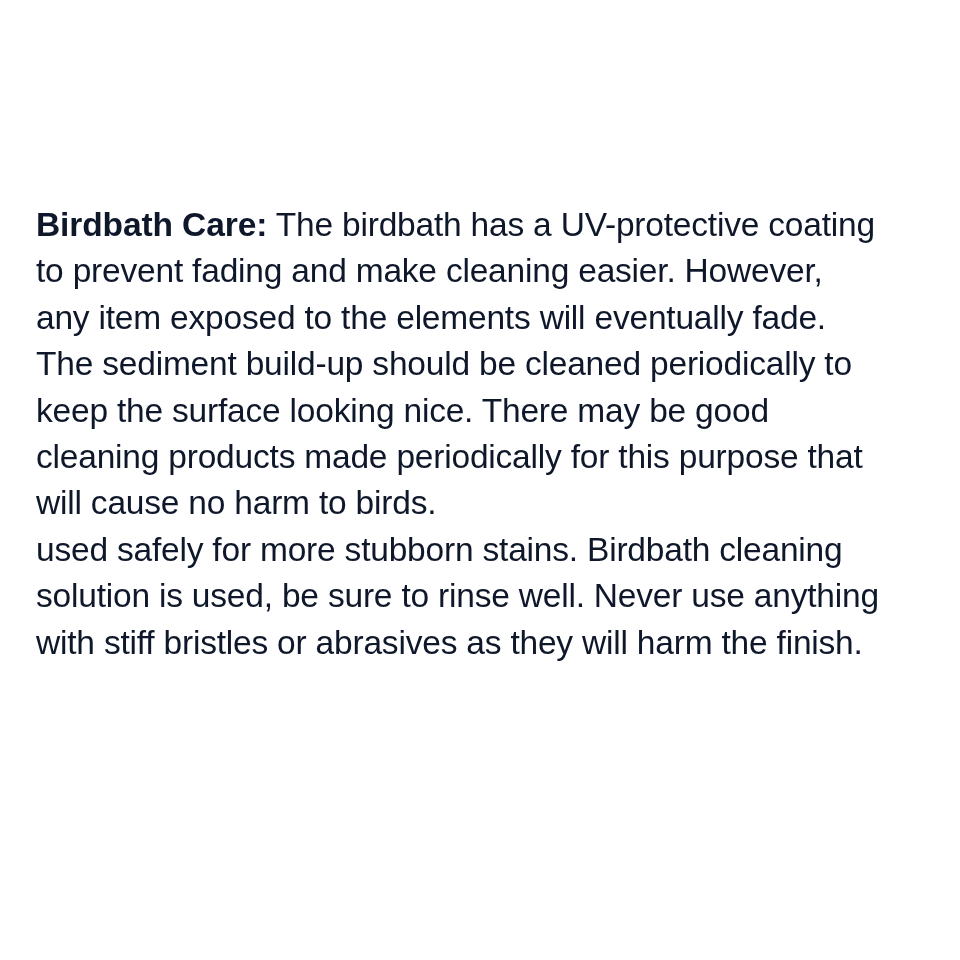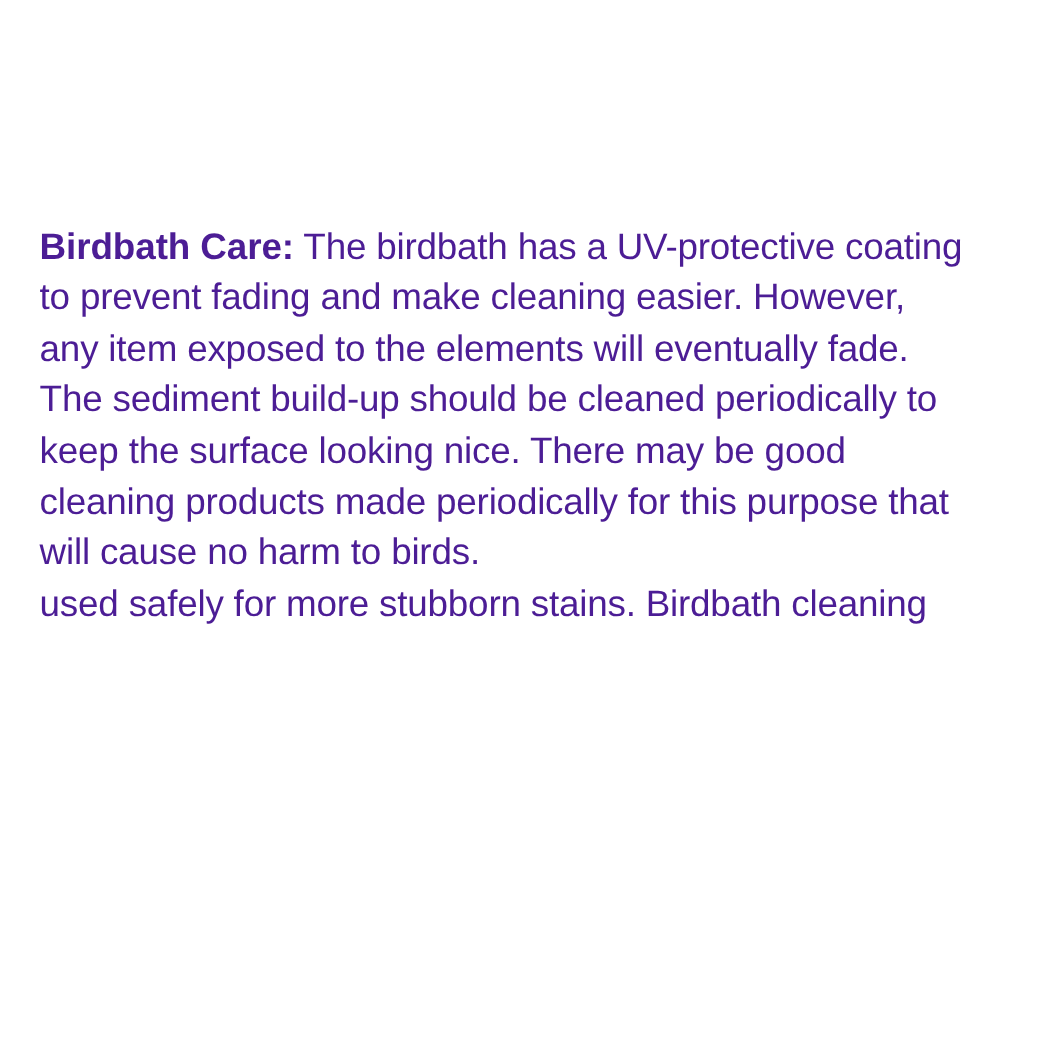--- a/index.html
+++ b/index.html
@@ -30,21 +30,21 @@
     top: 202px;
     width: 906px;
   }
 
   .text-line {
     display: block;
     font-size: 33.5px;
     line-height: 46.4px;
     letter-spacing: -0.2px;
     white-space: pre;
-    color: #4c1d95;
+    color: #0f172a;
     font-weight: 400;
   }
 
   .lead-label {
     font-weight: 700;
     letter-spacing: -0.1px;
   }
 
   
   .line-with-label {
@@ -61,16 +61,18 @@
 
     <span class="text-line line-with-label"><span class="lead-label">Birdbath Care:</span><span> The birdbath has a UV-protective coating</span></span>
 
     <span class="text-line">to prevent fading and make cleaning easier. However,</span>
     <span class="text-line">any item exposed to the elements will eventually fade.</span>
     <span class="text-line">The sediment build-up should be cleaned periodically to</span>
     <span class="text-line">keep the surface looking nice. There may be good</span>
     <span class="text-line">cleaning products made periodically for this purpose that</span>
     <span class="text-line">will cause no harm to birds.</span>
     <span class="text-line">used safely for more stubborn stains. Birdbath cleaning</span>
+    <span class="text-line">solution is used, be sure to rinse well. Never use anything</span>
+    <span class="text-line">with stiff bristles or abrasives as they will harm the finish.</span>
 
   </div>
 
 </div>
 
 </body></html>

